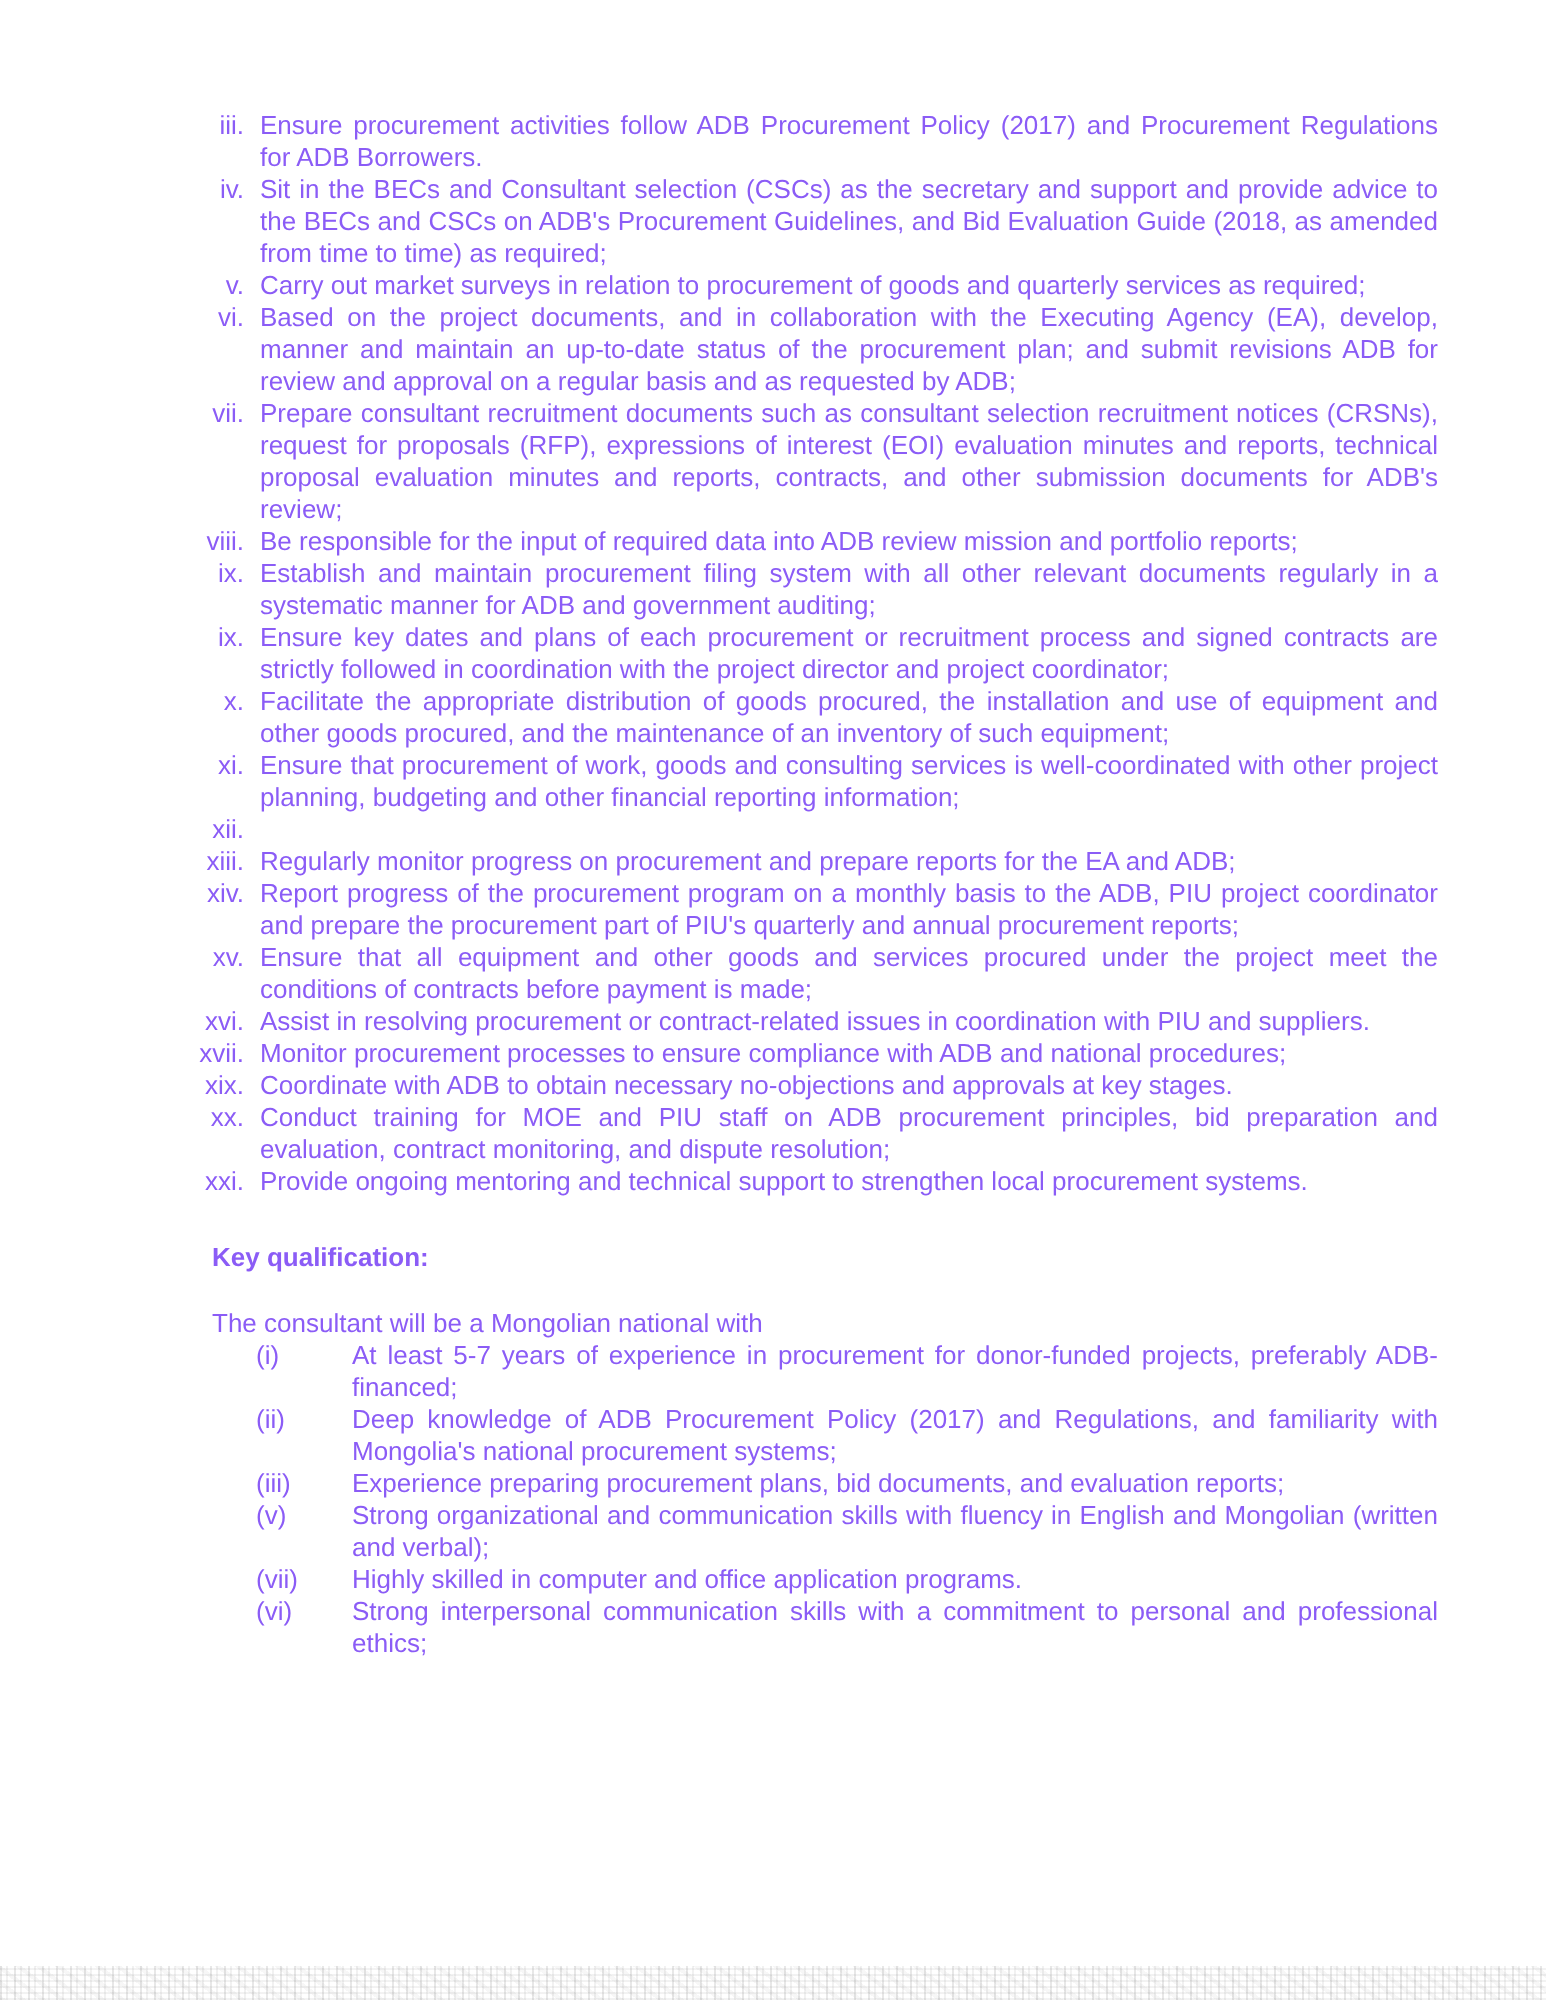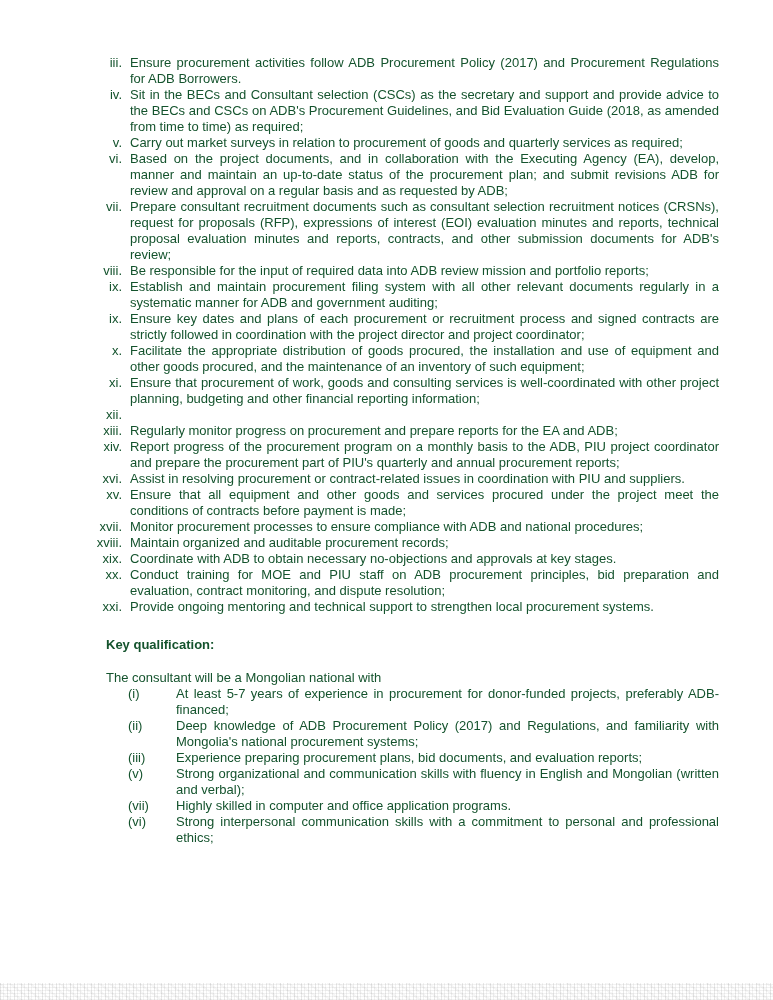--- a/index.html
+++ b/index.html
@@ -9,21 +9,21 @@
   }
   .page {
     position: relative;
     width: 773px;
     height: 1000px;
     background: #ffffff;
     overflow: hidden;
     font-family: "Liberation Sans", sans-serif;
     font-size: 13px;
     line-height: 16px;
-    color: #14532d;
+    color: #8b5cf6;
   }
   .content {
     padding: 55px 54px 0 0;
   }
   
   .duty-row {
     display: flex;
     align-items: flex-start;
   }
   .duty-num {
@@ -123,34 +123,30 @@
         </div>
         <div class="duty-row">
           <div class="duty-num">xiii.</div>
           <div class="duty-text">Regularly monitor progress on procurement and prepare reports for the EA and ADB;</div>
         </div>
         <div class="duty-row">
           <div class="duty-num">xiv.</div>
           <div class="duty-text">Report progress of the procurement program on a monthly basis to the ADB, PIU project coordinator and prepare the procurement part of PIU's quarterly and annual procurement reports;</div>
         </div>
         <div class="duty-row">
+          <div class="duty-num">xv.</div>
+          <div class="duty-text">Ensure that all equipment and other goods and services procured under the project meet the conditions of contracts before payment is made;</div>
+        </div>
+        <div class="duty-row">
           <div class="duty-num">xvi.</div>
           <div class="duty-text">Assist in resolving procurement or contract-related issues in coordination with PIU and suppliers.</div>
         </div>
         <div class="duty-row">
-          <div class="duty-num">xv.</div>
-          <div class="duty-text">Ensure that all equipment and other goods and services procured under the project meet the conditions of contracts before payment is made;</div>
-        </div>
-        <div class="duty-row">
           <div class="duty-num">xvii.</div>
           <div class="duty-text">Monitor procurement processes to ensure compliance with ADB and national procedures;</div>
-        </div>
-        <div class="duty-row">
-          <div class="duty-num">xviii.</div>
-          <div class="duty-text">Maintain organized and auditable procurement records;</div>
         </div>
         <div class="duty-row">
           <div class="duty-num">xix.</div>
           <div class="duty-text">Coordinate with ADB to obtain necessary no-objections and approvals at key stages.</div>
         </div>
         <div class="duty-row">
           <div class="duty-num">xx.</div>
           <div class="duty-text">Conduct training for MOE and PIU staff on ADB procurement principles, bid preparation and evaluation, contract monitoring, and dispute resolution;</div>
         </div>
         <div class="duty-row">

